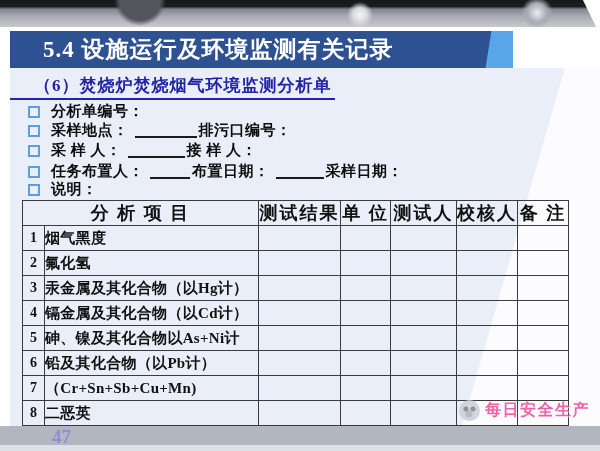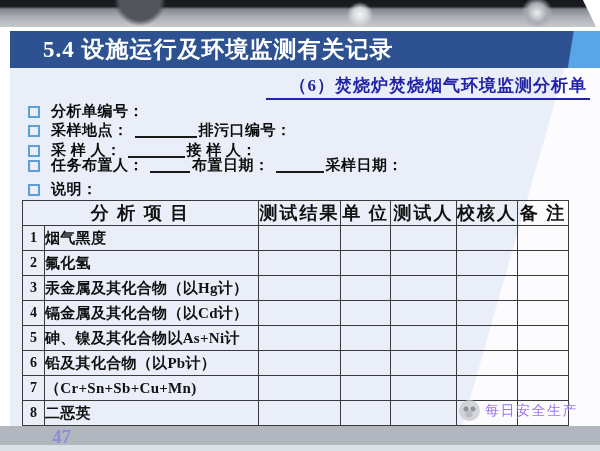--- a/index.html
+++ b/index.html
@@ -16,41 +16,41 @@
       radial-gradient(circle 13px at 360px 15px, #f4f5f6 0%, #d6d8db 55%, rgba(214,216,219,0) 100%),
       radial-gradient(circle 16px at 537px 13px, #eceef0 0%, #a8acb3 60%, rgba(168,172,179,0) 100%),
       linear-gradient(180deg, #17181c 0%, #1c1d22 24%, #83868e 34%, #aaadb3 62%, #c7c9cd 100%);
   }
   .strip-cut{
     position:absolute;left:581px;top:0;width:19px;height:27px;background:#ffffff;
     clip-path:polygon(10% 0,100% 0,100% 100%,80% 100%);
   }
   
   .title-bar{
-    position:absolute;left:10px;top:31px;width:590px;height:37px;
+    position:absolute;left:10px;top:31px;width:503px;height:37px;
     background:linear-gradient(99deg,#2d5191 0%,#2d5191 94.5%,#58a6e8 94.7%,#58a6e8 100%);
   }
   .title-text{
     line-height:37px;padding-left:33px;font-size:23px;font-weight:bold;color:#ffffff;
     letter-spacing:1px;white-space:nowrap;
   }
   
   .panel{
     position:absolute;left:10px;top:68px;width:590px;height:358px;
     background:linear-gradient(106deg,#e9eef8 80%,#fcfcfe 80.2%);
   }
   
-  .subtitle-row{position:absolute;left:10px;top:74px;width:580px;text-align:right;}
+  .subtitle-row{position:absolute;left:10px;top:74px;width:580px;text-align:left;}
   .subtitle{
     display:inline-block;font-size:17px;font-weight:bold;color:#2323a8;
     border-bottom:2px solid #2323a8;padding:0 3px 1px 24px;letter-spacing:1px;white-space:nowrap;
   }
   
   .bullet-line{position:absolute;left:28px;display:flex;align-items:center;height:19px;}
-  .l1{top:102px}.l2{top:121px}.l3{top:141px}.l4{top:156px}.l5{top:180px}
+  .l1{top:102px}.l2{top:121px}.l3{top:141px}.l4{top:162px}.l5{top:180px}
   .sq{width:8px;height:8px;border:2px solid #5ba0d9;margin-right:11px;flex:none;background:transparent;}
   .bt{font-size:15px;font-weight:bold;color:#0d0d0d;letter-spacing:.5px;white-space:pre;}
   .blank{display:inline-block;border-bottom:2px solid #1a1a1a;height:12px;align-self:flex-end;margin:0 2px 2px 6px;}
   .w62{width:62px}.w57{width:57px}.w40{width:40px}.w48{width:48px}
   
   .monitor-table{
     position:absolute;left:22px;top:200px;width:546px;
     border-collapse:collapse;table-layout:fixed;background:transparent;
   }
   .monitor-table th,.monitor-table td{
@@ -67,21 +67,21 @@
   
   .watermark{position:absolute;left:459px;top:400px;display:flex;align-items:center;opacity:.85;}
   .wm-logo{
     width:21px;height:21px;border-radius:50%;margin-right:5px;flex:none;
     background:
       radial-gradient(circle 2px at 7px 9px,#7e848c 0 2px,transparent 3px),
       radial-gradient(circle 2px at 14px 9px,#7e848c 0 2px,transparent 3px),
       radial-gradient(circle 3px at 10px 14px,#aeb3b9 0 3px,transparent 4px),
       #ccd0d5;
   }
-  .wm-text{font-size:14px;font-weight:normal;color:#8b5cf6;letter-spacing:1.5px;white-space:nowrap;
+  .wm-text{font-size:16px;font-weight:bold;color:#ec4899;letter-spacing:1.5px;white-space:nowrap;
     text-shadow:0 1px 1px rgba(255,255,255,.8);}
 </style>
 </head>
 <body>
 
 <div class="photo-strip"></div>
 <div class="strip-cut"></div>
 
 <div class="title-bar">
   <div class="title-text">5.4  设施运行及环境监测有关记录</div>

